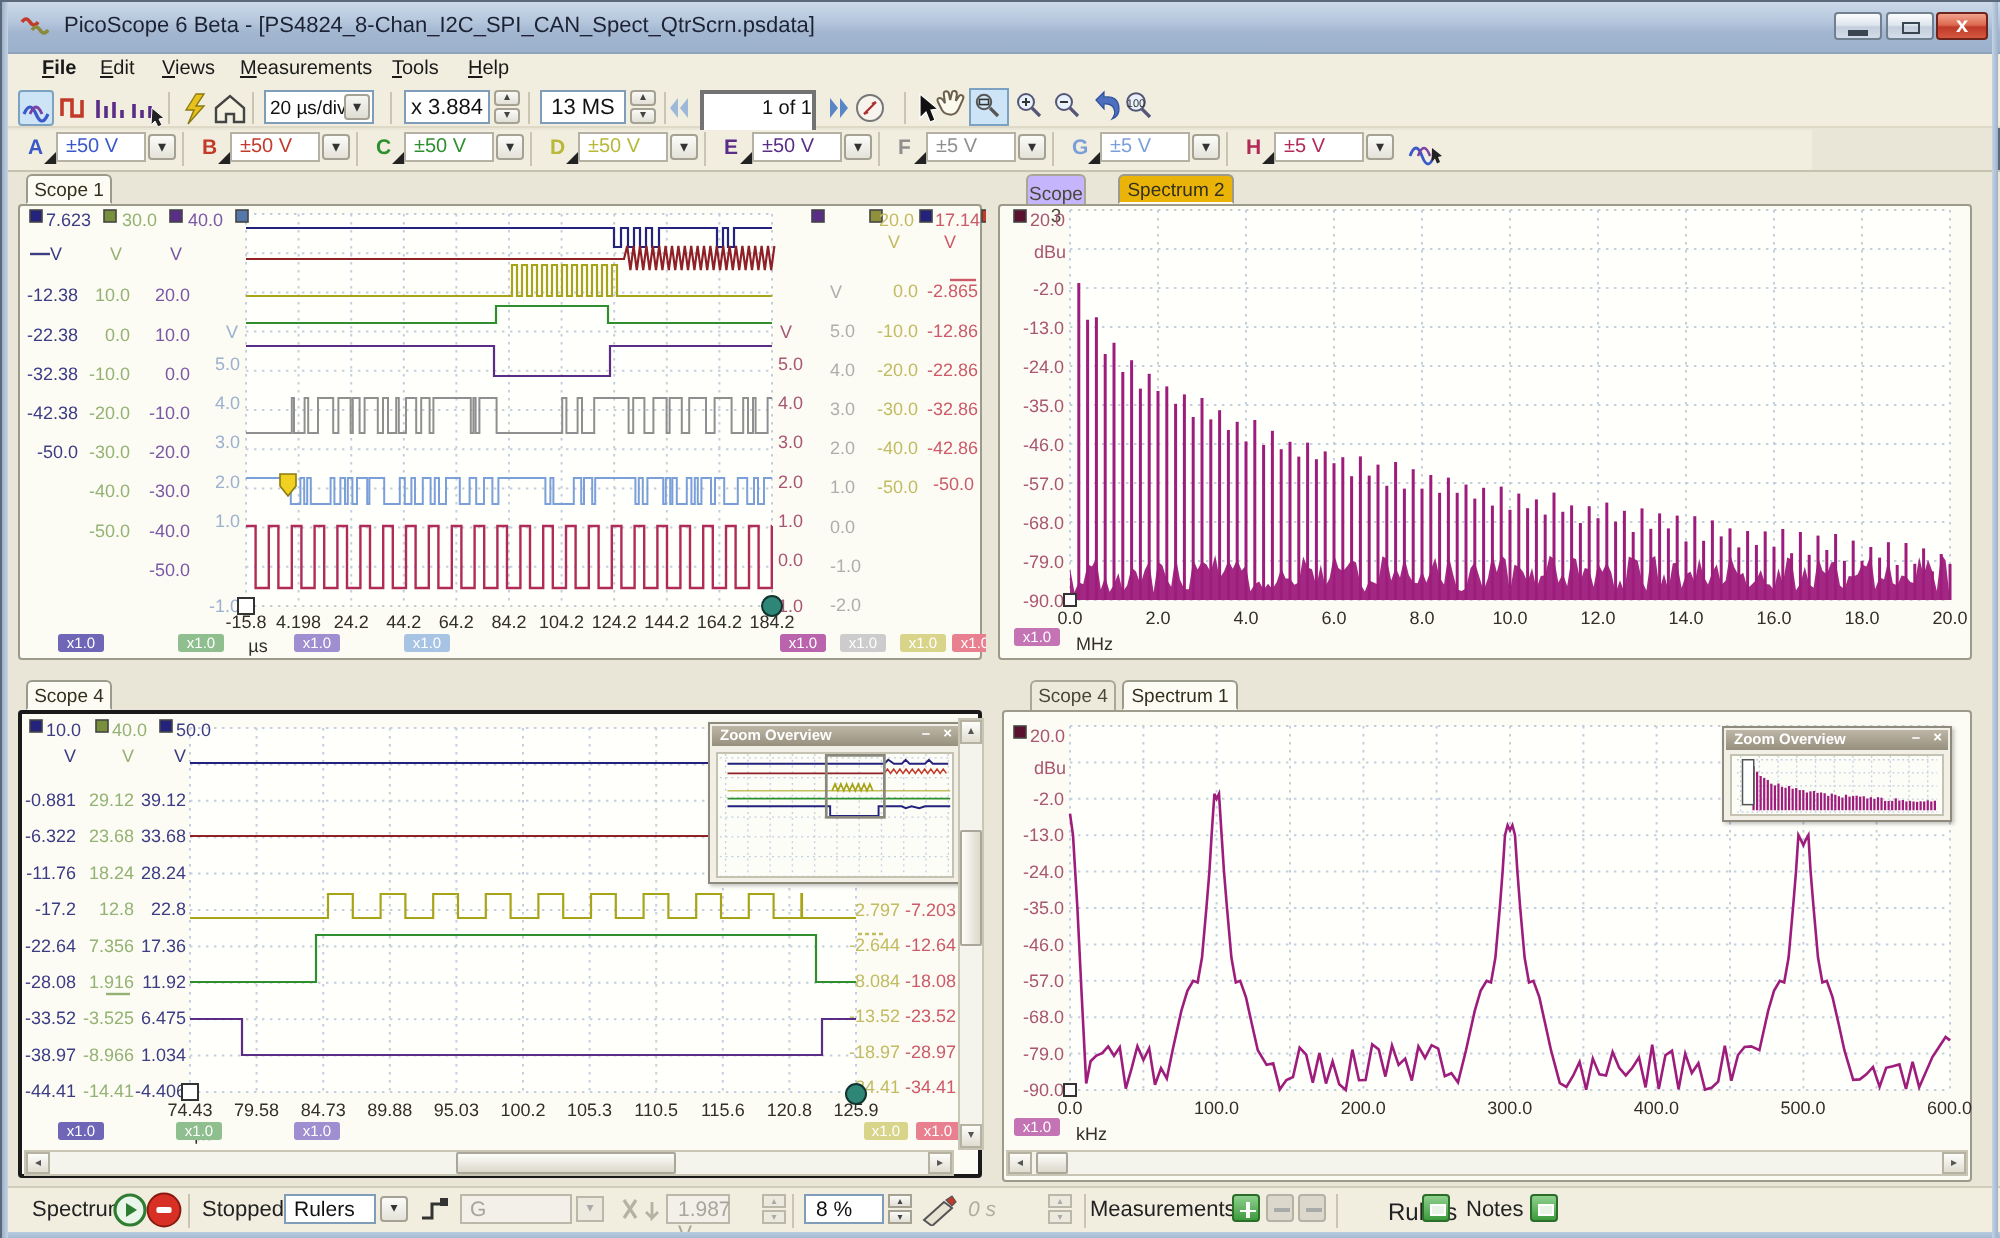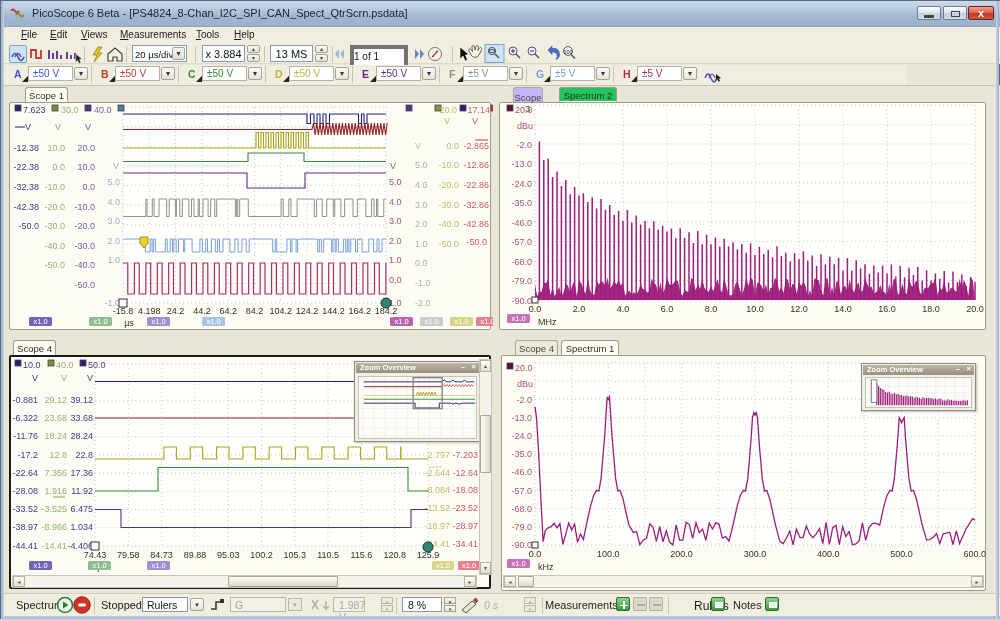--- a/index.html
+++ b/index.html
@@ -9,21 +9,21 @@
  <div style="position:absolute;left:31px;top:6px;font-size:11px;color:#1c2233;">PicoScope 6 Beta - [PS4824_8-Chan_I2C_SPI_CAN_Spect_QtrScrn.psdata]</div>
  <div style="position:absolute;left:916px;top:5px;width:24px;height:14px;background:linear-gradient(180deg,#fbfcfe,#dfe6ee 45%,#c3cedd 55%,#d4dde8);border:1px solid #70808f;border-radius:2px;">
         <div style="position:absolute;left:6px;top:8px;width:10px;height:3px;background:#3a4552;"></div>
       </div>
  <div style="position:absolute;left:942px;top:5px;width:24px;height:14px;background:linear-gradient(180deg,#fbfcfe,#dfe6ee 45%,#c3cedd 55%,#d4dde8);border:1px solid #70808f;border-radius:2px;">
         <div style="position:absolute;left:7px;top:3.5px;width:9px;height:6.5px;border:1.5px solid #3a4552;background:transparent;"></div>
       </div>
  <div style="position:absolute;left:967px;top:5px;width:26px;height:14px;background:linear-gradient(180deg,#f0a28e,#dd6a50 45%,#c0392a 55%,#d4573e);border:1px solid #6e241c;border-radius:2px;color:#fff;font-size:11px;font-weight:bold;text-align:center;line-height:13px;">x</div>
 </div>
     <div style="position:absolute;left:1px;top:26px;width:998px;height:17px;background:#f1eee0;font-size:10px;color:#1a1a1a;">
-      <span style="position:absolute;left:19px;top:2px;"><u>F</u>ile</span>
+      <span style="position:absolute;left:19px;top:2px;font-weight:bold;"><u>F</u>ile</span>
       <span style="position:absolute;left:48px;top:2px;"><u>E</u>dit</span>
       <span style="position:absolute;left:79px;top:2px;"><u>V</u>iews</span>
       <span style="position:absolute;left:118px;top:2px;"><u>M</u>easurements</span>
       <span style="position:absolute;left:194px;top:2px;"><u>T</u>ools</span>
       <span style="position:absolute;left:232px;top:2px;"><u>H</u>elp</span>
     </div>
     <div style="position:absolute;left:1px;top:43px;width:998px;height:20px;background:#f1eee0;border-bottom:1px solid #ddd9c6;">
 <div style="position:absolute;left:7px;top:1px;width:18px;height:18px;background:#cde4f7;border:1px solid #7da2c1;border-radius:2px;"></div>
 <svg width="590" height="20" viewBox="0 0 590 20" style="position:absolute;left:0;top:0">
  <g fill="none">
@@ -67,21 +67,21 @@
       <svg width="120" height="20" viewBox="0 0 120 20" style="position:absolute;left:333px;top:0">
         <g fill="#9db8d9">
           <path d="M4 5 l-4 5 l4 5 z M9 5 l-4 5 l4 5 z"></path>
         </g>
         <g fill="#5b86c5">
           <path d="M80 5 l4 5 l-4 5 z M85 5 l4 5 l-4 5 z"></path>
         </g>
         <circle cx="100" cy="10" r="6.5" fill="#f6f4ec" stroke="#777"></circle>
         <path d="M97 13 l6 -6 M97 13 l2 -1 M103 7 l-2 1" stroke="#a33" stroke-width="1.2" fill="none"></path>
       </svg>
-      <div style="position:absolute;left:348px;top:1px;width:58px;height:32px;background:#fff;border:4px solid #737373;font-size:10px;color:#111;text-align:left;line-height:15px;">1  of 1</div>
+      <div style="position:absolute;left:348px;top:1px;width:58px;height:32px;background:#fff;border:2px solid #737373;font-size:10px;color:#111;text-align:right;line-height:15px;">1  of 1</div>
       <div style="position:absolute;left:450px;top:2px;width:1px;height:16px;background:#c9c5b2;"></div>
       <svg width="180" height="20" viewBox="0 0 180 20" style="position:absolute;left:453px;top:0">
 <rect x="30" y="0.5" width="19" height="18" fill="#cde4f7" stroke="#7da2c1"></rect>
 <path d="M5 3 l0 12 l3 -3 l2 5 l2.5 -1 l-2 -5 l3.5 -0.5 z" fill="#111" stroke="#fff" stroke-width="0.6"></path>
 <g stroke="#6b5f4d" stroke-width="1" fill="#fbf8ee">
           <path d="M15.5 10 l-1.5 -3 q-0.8 -1.6 0.7 -2 q1 -0.3 1.8 1 l1 1.6 l-0.6 -4.4 q-0.2 -1.5 1.1 -1.6 q1.2 -0.1 1.5 1.4 l0.6 3 l0.8 -3.4 q0.3 -1.4 1.5 -1.1 q1.2 0.3 1 1.8 l-0.5 3.2 l1.4 -2.2 q0.8 -1.2 1.8 -0.6 q1 0.6 0.4 1.9 l-2 4.5 q-1.5 3.5 -4.5 3.2 q-2.8 -0.2 -4 -2.3 z"></path>
         </g>
 <g>
           <circle cx="37" cy="7" r="3.6" fill="#cfe4f3" stroke="#555"></circle>
           <path d="M40 10 l4 4" stroke="#555" stroke-width="1.6"></path>
@@ -163,21 +163,21 @@
       <div style="position:absolute;left:681px;top:2px;width:14px;height:13px;background:linear-gradient(#fbfbf9,#e4e2d8);border:1px solid #a5a294;border-radius:2px;font-size:8px;text-align:center;line-height:12px;color:#333;">▾</div>
       <svg width="24" height="18" viewBox="0 0 24 18" style="position:absolute;left:700px;top:1px;">
         <path d="M3 12 q3 -8 6 0 q3 8 6 0" stroke="#3a58c8" stroke-width="1.4" fill="none"></path>
         <path d="M7 12 q3 -8 6 0" stroke="#7b3fa5" stroke-width="1.2" fill="none"></path>
         <path d="M14 8 l5 4 l-2 0.5 l1 2.5 l-1.5 0.8 l-1 -2.5 l-1.7 1.5 z" fill="#222"></path>
       </svg>
     </div>
     <div style="position:absolute;left:1px;top:84px;width:998px;height:508px;background:#e9e6d7;border-top:1px solid #c5c2b0;"></div>
     <div style="position:absolute;left:8px;top:85px;width:484px;height:246px;">
       <div style="position:absolute;left:0;top:16px;width:482px;height:228px;background:#fdfcf4;border:1px solid #9c9a8a;border-radius:2px;"></div>
-      <div style="position:absolute;left:14px;top:1px;width:480px;height:16px;">
+      <div style="position:absolute;left:2px;top:1px;width:480px;height:16px;">
         <div style="position:absolute;left:2px;top:0;height:15px;background:#fdfcf4;border:1px solid #9c9a8a;border-bottom:1px solid #fdfcf4;color:#33301f;border-radius:3px 3px 0 0;font-size:9.5px;padding:1.5px 0 0 0;width:43px;text-align:center;">Scope 1</div>
       </div>
       <svg width="484" height="244" viewBox="0 0 484 244" style="position:absolute;left:0;top:17px;" font-family="Liberation Sans" ,="" sans-serif="">
         <rect x="114" y="4" width="263" height="196" fill="#fffffc"></rect>
         <line x1="114.0" y1="4" x2="114.0" y2="200" stroke="#c3cedf" stroke-width="1" stroke-dasharray="1.2,2.8"></line>
         <line x1="140.3" y1="4" x2="140.3" y2="200" stroke="#c3cedf" stroke-width="1" stroke-dasharray="1.2,2.8"></line>
         <line x1="166.6" y1="4" x2="166.6" y2="200" stroke="#c3cedf" stroke-width="1" stroke-dasharray="1.2,2.8"></line>
         <line x1="192.9" y1="4" x2="192.9" y2="200" stroke="#c3cedf" stroke-width="1" stroke-dasharray="1.2,2.8"></line>
         <line x1="219.2" y1="4" x2="219.2" y2="200" stroke="#c3cedf" stroke-width="1" stroke-dasharray="1.2,2.8"></line>
         <line x1="245.5" y1="4" x2="245.5" y2="200" stroke="#c3cedf" stroke-width="1" stroke-dasharray="1.2,2.8"></line>
@@ -311,21 +311,21 @@
         <path d="M131 134 h8 v6 l-4 5 l-4 -5 z" fill="#f0d020" stroke="#8a7a10" stroke-width="0.8"></path>
         <path d="M114.0,160.0 L118.8,160.0 L118.8,191.0 L125.4,191.0 L125.4,160.0 L130.2,160.0 L130.2,191.0 L136.9,191.0 L136.9,160.0 L141.7,160.0 L141.7,191.0 L148.3,191.0 L148.3,160.0 L153.1,160.0 L153.1,191.0 L159.7,191.0 L159.7,160.0 L164.5,160.0 L164.5,191.0 L171.2,191.0 L171.2,160.0 L176.0,160.0 L176.0,191.0 L182.6,191.0 L182.6,160.0 L187.4,160.0 L187.4,191.0 L194.0,191.0 L194.0,160.0 L198.8,160.0 L198.8,191.0 L205.4,191.0 L205.4,160.0 L210.2,160.0 L210.2,191.0 L216.9,191.0 L216.9,160.0 L221.7,160.0 L221.7,191.0 L228.3,191.0 L228.3,160.0 L233.1,160.0 L233.1,191.0 L239.7,191.0 L239.7,160.0 L244.5,160.0 L244.5,191.0 L251.2,191.0 L251.2,160.0 L256.0,160.0 L256.0,191.0 L262.6,191.0 L262.6,160.0 L267.4,160.0 L267.4,191.0 L274.0,191.0 L274.0,160.0 L278.8,160.0 L278.8,191.0 L285.4,191.0 L285.4,160.0 L290.3,160.0 L290.3,191.0 L296.9,191.0 L296.9,160.0 L301.7,160.0 L301.7,191.0 L308.3,191.0 L308.3,160.0 L313.1,160.0 L313.1,191.0 L319.7,191.0 L319.7,160.0 L324.5,160.0 L324.5,191.0 L331.2,191.0 L331.2,160.0 L336.0,160.0 L336.0,191.0 L342.6,191.0 L342.6,160.0 L347.4,160.0 L347.4,191.0 L354.0,191.0 L354.0,160.0 L358.8,160.0 L358.8,191.0 L365.5,191.0 L365.5,160.0 L370.3,160.0 L370.3,191.0 L376.9,191.0 L376.9,160.0 L377.0,160.0" fill="none" stroke="#b02b56" stroke-width="1.2"></path>
         <rect x="110" y="196" width="8" height="8" fill="#fff" stroke="#333"></rect>
         <circle cx="377" cy="200" r="5" fill="#2e8677" stroke="#13342e" stroke-width="1"></circle>
       </svg>
     </div>
     <div style="position:absolute;left:498px;top:85px;width:489px;height:246px;">
       <div style="position:absolute;left:0;top:16px;width:487px;height:228px;background:#fdfcf4;border:1px solid #9c9a8a;border-radius:2px;"></div>
       <div style="position:absolute;left:2px;top:1px;width:485px;height:16px;">
         <div style="position:absolute;left:12px;top:0;height:15px;background:#c4b5fd;border:1px solid #aaa796;border-bottom:none;color:#4a473a;border-radius:3px 3px 0 0;font-size:9.5px;padding:4px 0 0 0;width:30px;text-align:center;">Scope 3</div>
-        <div style="position:absolute;left:58px;top:0;height:15px;background:#22c55e;border:1px solid #9c9a8a;border-bottom:1px solid #fdfcf4;color:#33301f;border-radius:3px 3px 0 0;font-size:9.5px;padding:1.5px 0 0 0;width:58px;text-align:center;">Spectrum 2</div>
+        <div style="position:absolute;left:58px;top:0;height:15px;background:#eab308;border:1px solid #9c9a8a;border-bottom:1px solid #fdfcf4;color:#33301f;border-radius:3px 3px 0 0;font-size:9.5px;padding:1.5px 0 0 0;width:58px;text-align:center;">Spectrum 2</div>
       </div>
       <svg width="488" height="228" viewBox="0 0 488 228" style="position:absolute;left:0;top:17px;" font-family="Liberation Sans" ,="" sans-serif="">
         <rect x="36" y="2" width="440" height="195" fill="#fffffc"></rect>
         <line x1="36.0" y1="2" x2="36.0" y2="197" stroke="#c3cedf" stroke-width="1" stroke-dasharray="1.2,2.8"></line>
         <line x1="80.0" y1="2" x2="80.0" y2="197" stroke="#c3cedf" stroke-width="1" stroke-dasharray="1.2,2.8"></line>
         <line x1="124.0" y1="2" x2="124.0" y2="197" stroke="#c3cedf" stroke-width="1" stroke-dasharray="1.2,2.8"></line>
         <line x1="168.0" y1="2" x2="168.0" y2="197" stroke="#c3cedf" stroke-width="1" stroke-dasharray="1.2,2.8"></line>
         <line x1="212.0" y1="2" x2="212.0" y2="197" stroke="#c3cedf" stroke-width="1" stroke-dasharray="1.2,2.8"></line>
         <line x1="256.0" y1="2" x2="256.0" y2="197" stroke="#c3cedf" stroke-width="1" stroke-dasharray="1.2,2.8"></line>
         <line x1="300.0" y1="2" x2="300.0" y2="197" stroke="#c3cedf" stroke-width="1" stroke-dasharray="1.2,2.8"></line>

